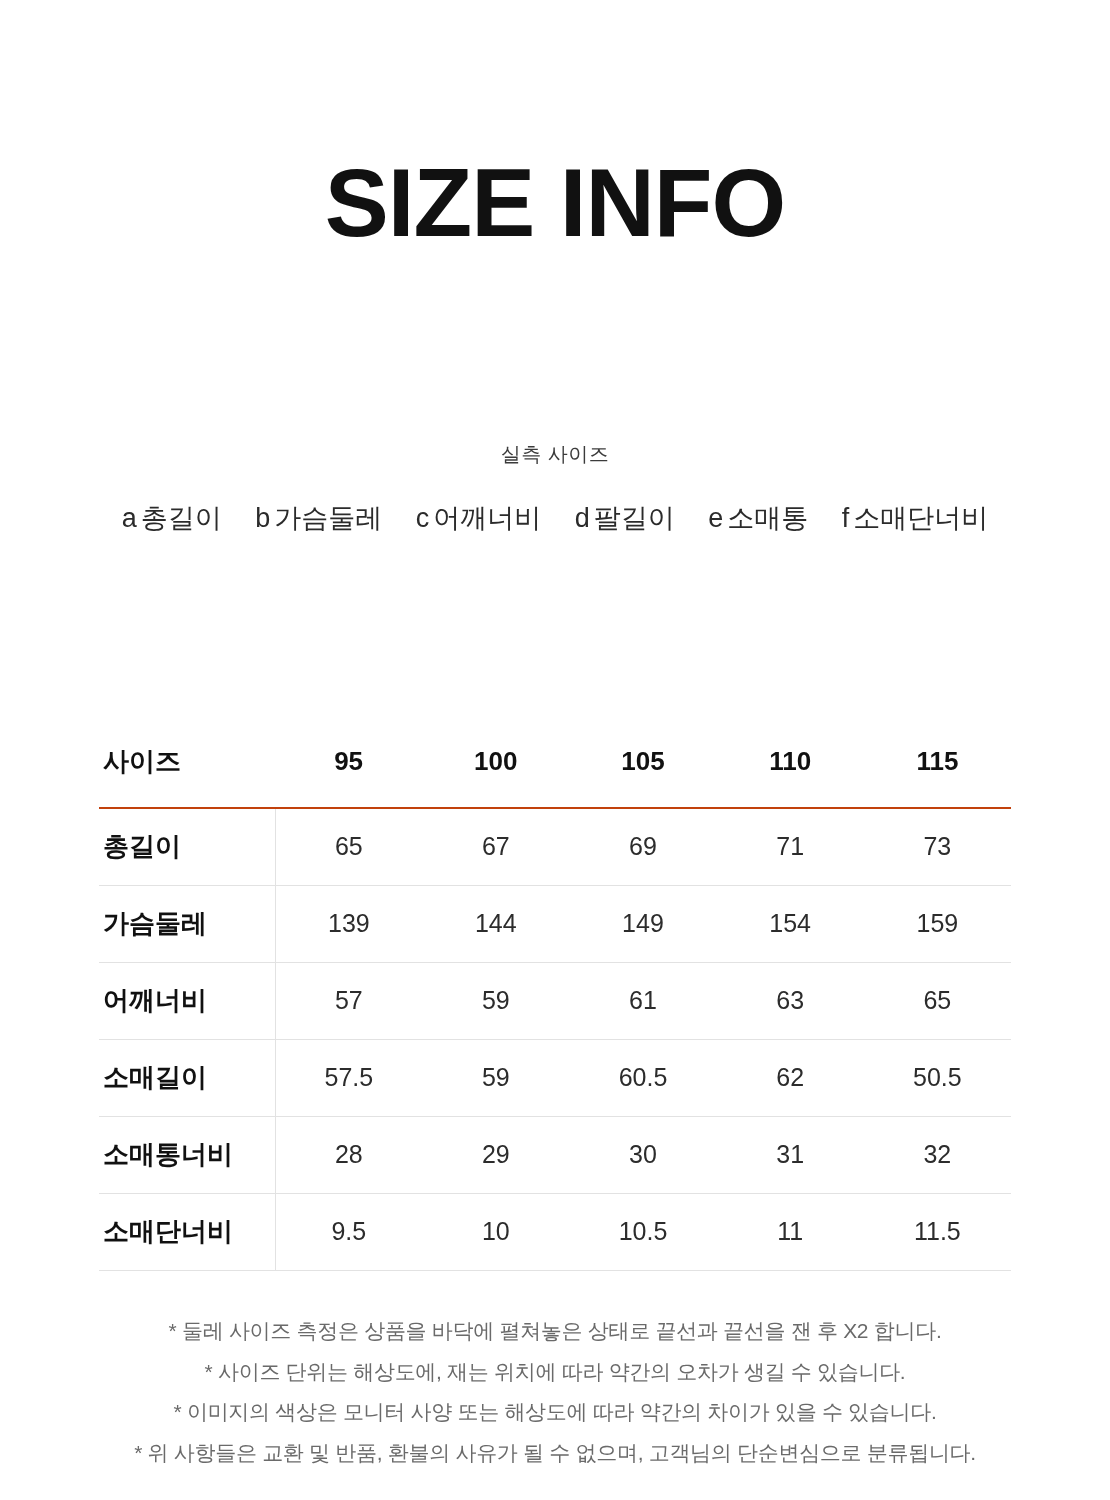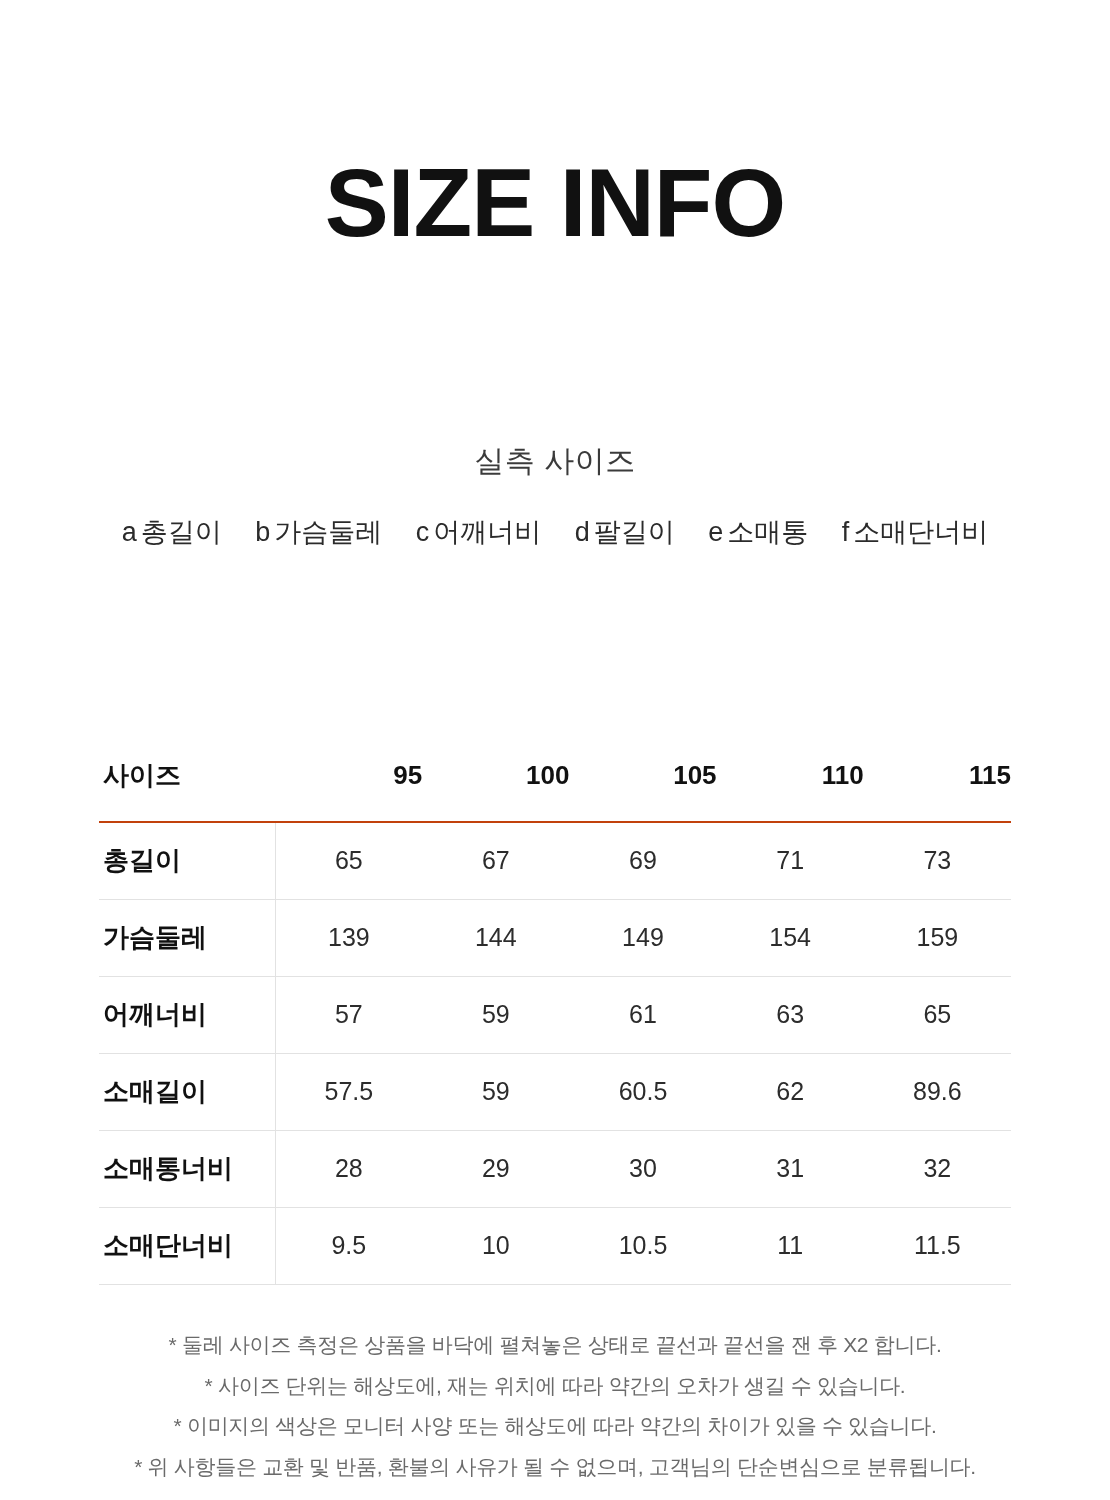--- a/index.html
+++ b/index.html
@@ -33,21 +33,21 @@
     padding-top: 150px;
     line-height: 1.1;
   }
 
   .measure-block {
     margin-top: 185px;
     text-align: center;
   }
 
   .measure-heading {
-    font-size: 30px;
+    font-size: 20px;
     color: #3b3b3b;
     font-weight: 400;
     letter-spacing: 0.5px;
   }
 
   .legend {
     margin-top: 32px;
     font-size: 27px;
     color: #2b2b2b;
     font-weight: 400;
@@ -85,21 +85,20 @@
     height: 76px;
     vertical-align: middle;
   }
 
   table.size-table thead th {
     font-weight: 700;
     font-size: 26px;
     color: #111111;
     height: 62px;
     padding-bottom: 14px;
-    text-align: right;
   }
 
   table.size-table thead th.rowhead,
   table.size-table tbody th.rowhead {
     text-align: left;
     padding-left: 4px;
     font-weight: 700;
     color: #111111;
     font-size: 26px;
     width: 172px;
@@ -202,21 +201,21 @@
           <td>61</td>
           <td>63</td>
           <td>65</td>
         </tr>
         <tr>
           <th class="rowhead">소매길이</th>
           <td>57.5</td>
           <td>59</td>
           <td>60.5</td>
           <td>62</td>
-          <td>89.6</td>
+          <td>50.5</td>
         </tr>
         <tr>
           <th class="rowhead">소매통너비</th>
           <td>28</td>
           <td>29</td>
           <td>30</td>
           <td>31</td>
           <td>32</td>
         </tr>
         <tr>

